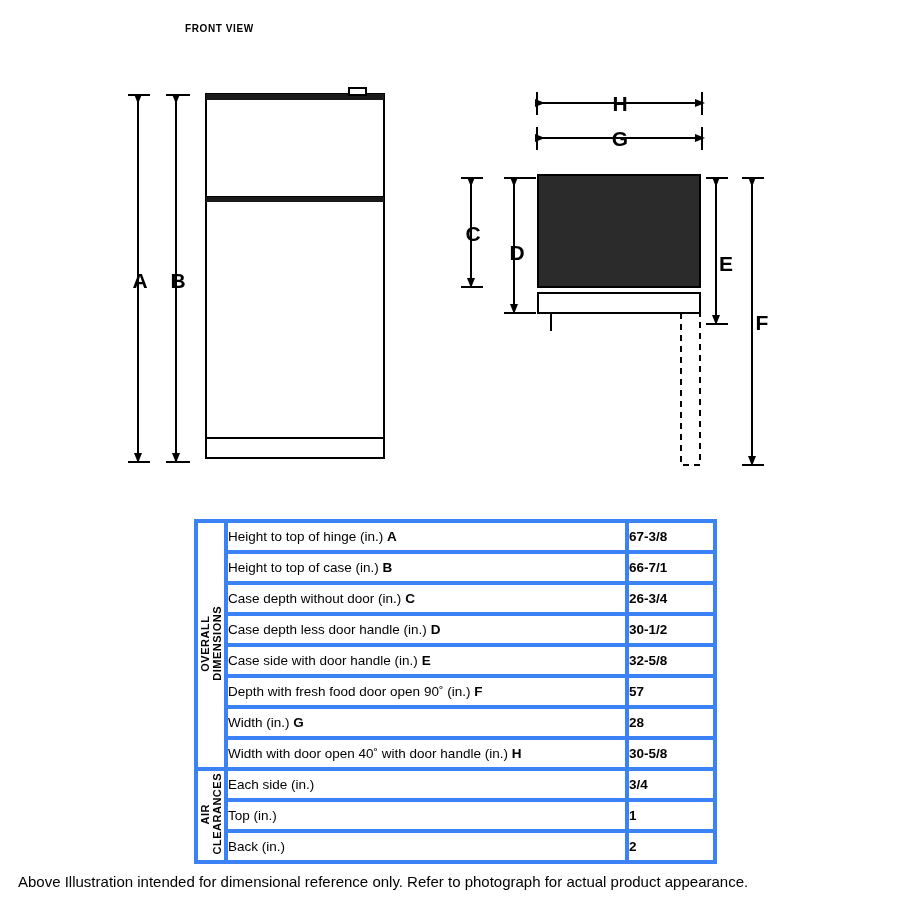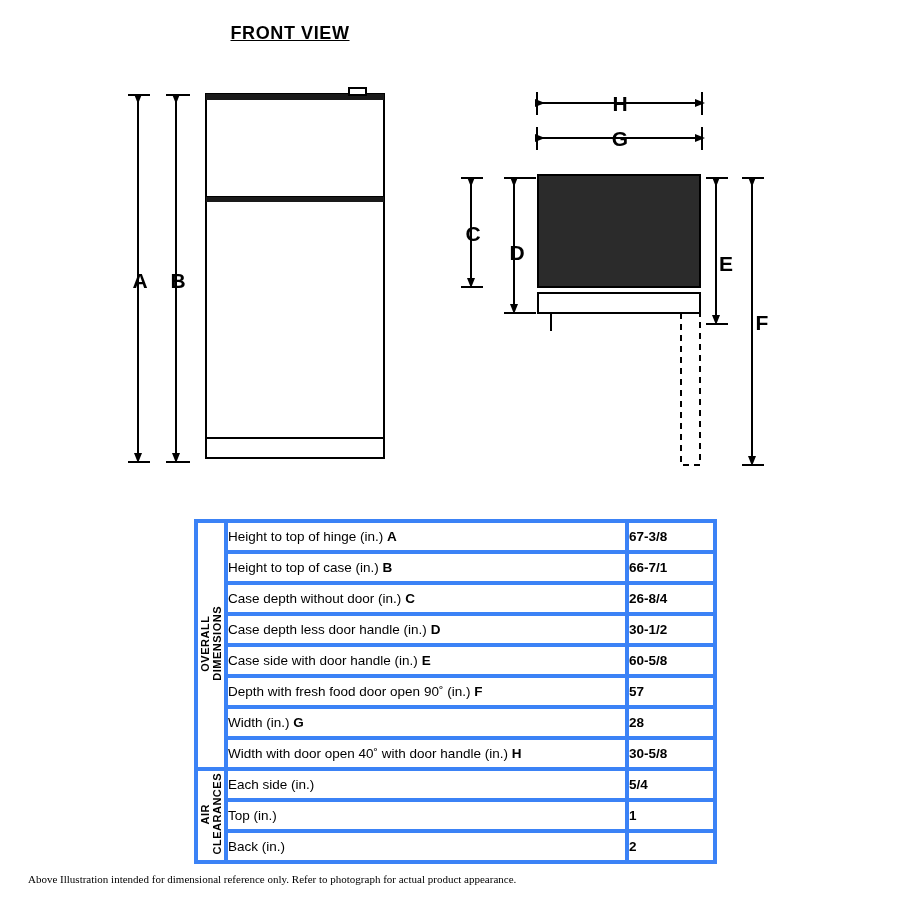--- a/index.html
+++ b/index.html
@@ -15,25 +15,23 @@
     position: relative;
     overflow: hidden;
   }
   .stage {
     position: relative;
     width: 900px;
     height: 900px;
   }
   .view-title {
     position: absolute;
-    font-size: 18px;
+    font-size: 10px;
     font-weight: bold;
     letter-spacing: 0.6px;
-    text-align: center;
-    text-decoration: underline;
   }
   #front-view-title { left: 185px; top: 23px; width: 210px; }
   #top-view-title   { left: 515px; top: 23px; width: 210px; }
 
   
   #drawing {
     position: absolute;
     left: 0;
     top: 0;
   }
@@ -79,25 +77,24 @@
     font-weight: bold;
   }
   td.value {
     width: 84px;
     text-align: left;
     font-weight: bold;
     font-size: 13.5px;
   }
   #footnote {
     position: absolute;
-    left: 28px;
+    left: 18px;
     top: 873px;
-    font-size: 11px;
+    font-size: 15px;
     white-space: nowrap;
-    font-family: Liberation Serif, serif;
   }
 </style>
 </head>
 <body>
 
 <div class="stage">
 
   <div class="view-title" id="front-view-title">FRONT VIEW</div>
 
 
@@ -201,47 +198,47 @@
 DIMENSIONS</span></td>
           <td class="desc"><span>Height to top of hinge (in.)</span> <span class="letter">A</span></td>
           <td class="value">67-3/8</td>
         </tr>
         <tr>
           <td class="desc"><span>Height to top of case (in.)</span> <span class="letter">B</span></td>
           <td class="value">66-7/1</td>
         </tr>
         <tr>
           <td class="desc"><span>Case depth without door (in.)</span> <span class="letter">C</span></td>
-          <td class="value">26-8/4</td>
+          <td class="value">26-3/4</td>
         </tr>
         <tr>
           <td class="desc"><span>Case depth less door handle (in.)</span> <span class="letter">D</span></td>
           <td class="value">30-1/2</td>
         </tr>
         <tr>
           <td class="desc"><span>Case side with door handle (in.)</span> <span class="letter">E</span></td>
-          <td class="value">60-5/8</td>
+          <td class="value">32-5/8</td>
         </tr>
         <tr>
           <td class="desc"><span>Depth with fresh food door open 90˚ (in.)</span> <span class="letter">F</span></td>
           <td class="value">57</td>
         </tr>
         <tr>
           <td class="desc"><span>Width (in.)</span> <span class="letter">G</span></td>
           <td class="value">28</td>
         </tr>
         <tr>
           <td class="desc"><span>Width with door open 40˚ with door handle (in.)</span> <span class="letter">H</span></td>
           <td class="value">30-5/8</td>
         </tr>
         <tr>
           <td class="group-label" rowspan="3"><span class="vert-label">AIR
 CLEARANCES</span></td>
           <td class="desc"><span>Each side (in.)</span></td>
-          <td class="value">5/4</td>
+          <td class="value">3/4</td>
         </tr>
         <tr>
           <td class="desc"><span>Top (in.)</span></td>
           <td class="value">1</td>
         </tr>
         <tr>
           <td class="desc"><span>Back (in.)</span></td>
           <td class="value">2</td>
         </tr>
       </tbody>

